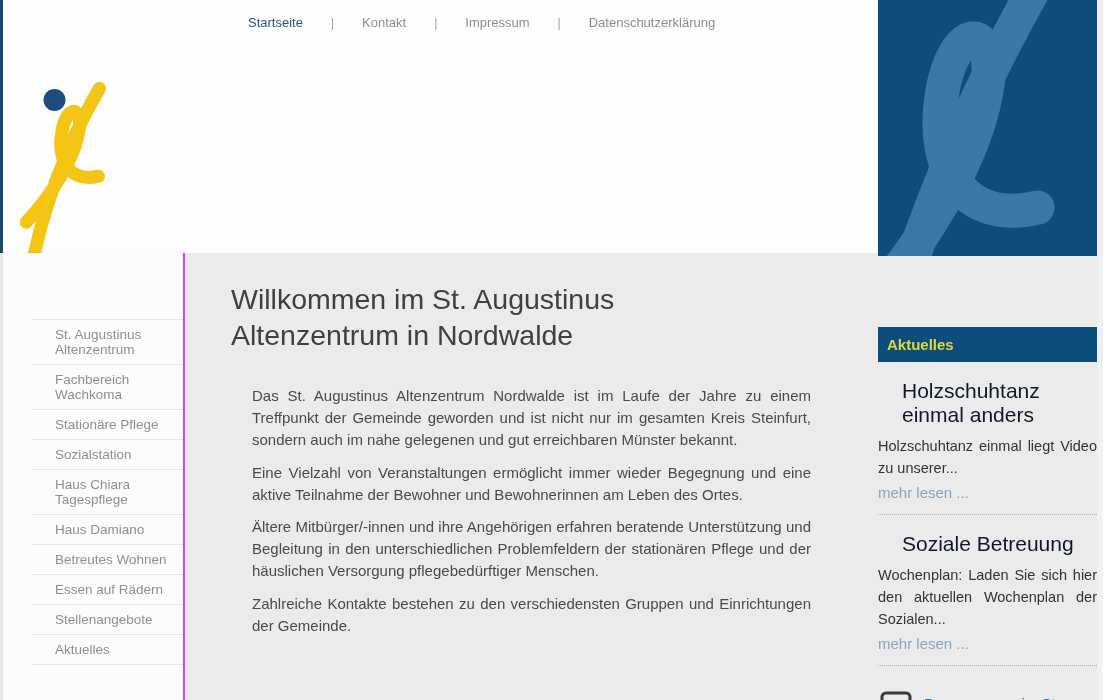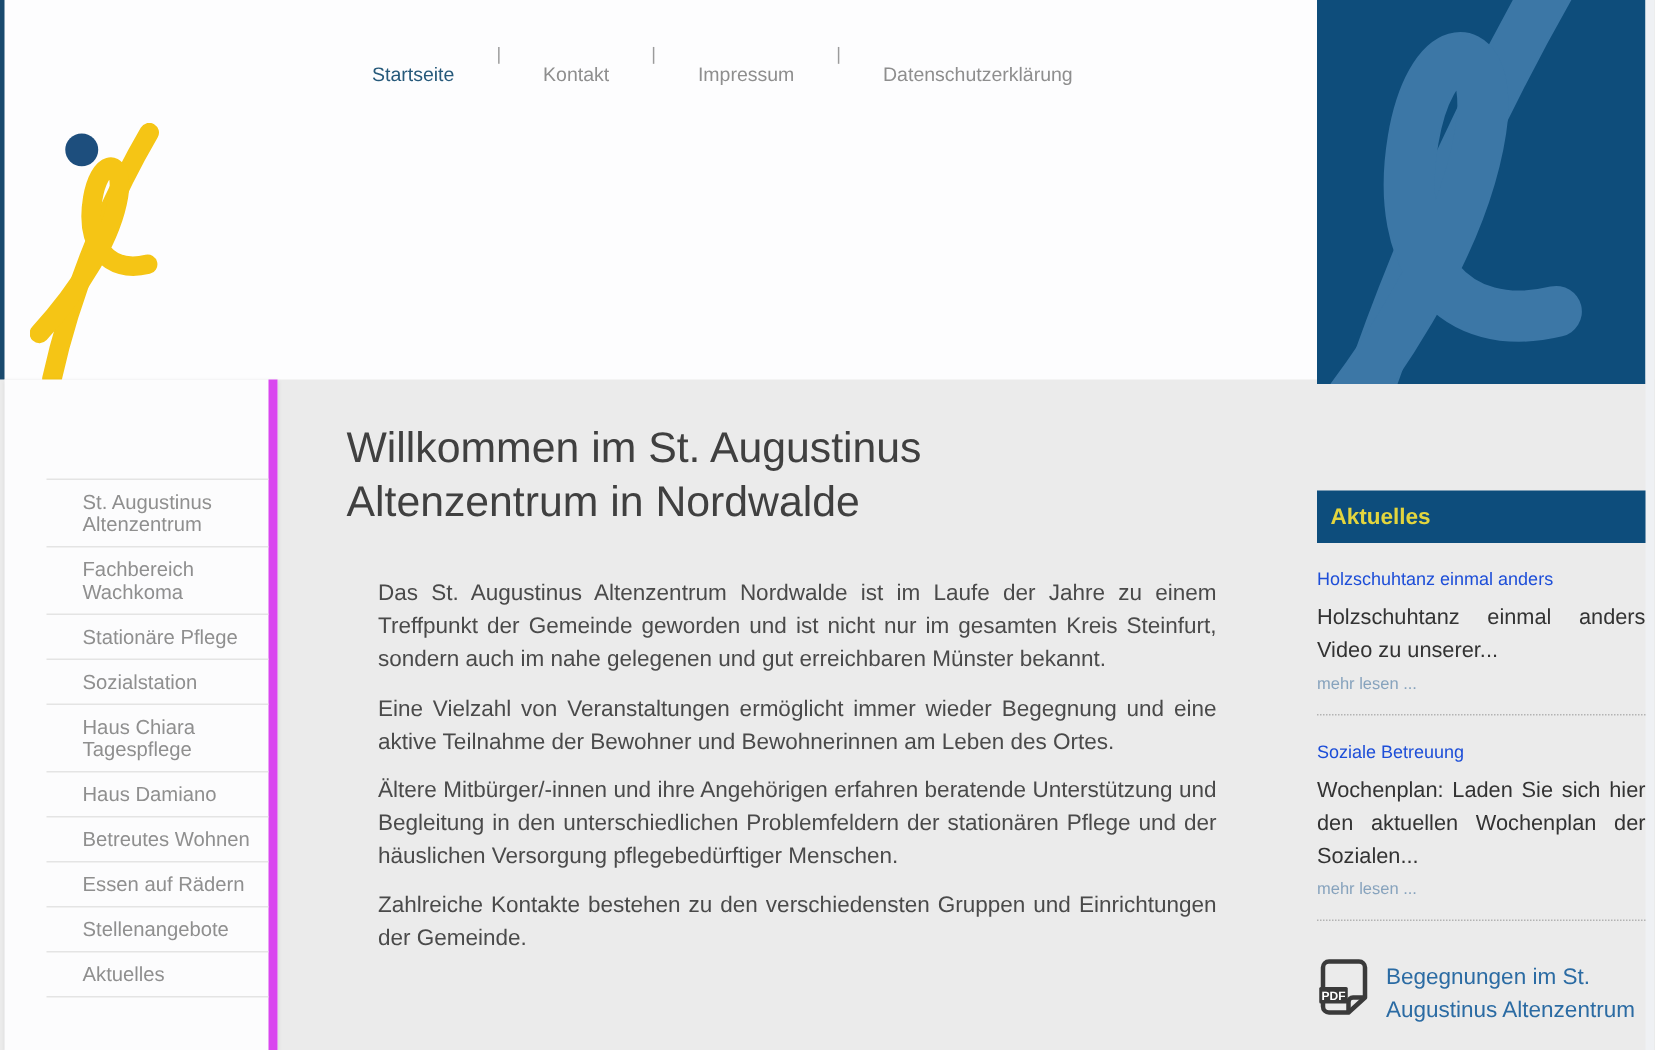--- a/index.html
+++ b/index.html
@@ -6,55 +6,55 @@
   html,body { width:1103px; height:700px; overflow:hidden; }
   body { font-family:"Liberation Sans", sans-serif; background:#ebebeb; position:relative; }
 
   .page { position:absolute; inset:0; width:1103px; height:700px; background:#ebebeb; overflow:hidden; }
 
   
   .header { position:absolute; left:0; top:0; width:1103px; height:253px; background:#fdfdfe; }
   .header-left-edge { position:absolute; left:0; top:0; width:3px; height:253px; background:#1a4a6e; }
 
   .topnav { position:absolute; left:248px; top:15px; display:flex; align-items:center; column-gap:28px; font-size:13px; }
-  .topnav .nav-item { color:#8e8e8e; text-decoration:none; cursor:pointer;margin-top:27px; }
+  .topnav .nav-item { color:#8e8e8e; text-decoration:none; cursor:pointer; }
   .topnav .nav-item.active { color:#26597a; }
   .topnav .nav-sep { color:#9b9b9b; font-size:12px; }
 
   
   .logo { position:absolute; left:20px; top:82px; width:240px; height:178px; }
   .logo svg { position:absolute; left:0; top:0; }
   .logo-text { position:absolute; left:36px; top:110px; font-size:19.5px; line-height:27.5px; letter-spacing:0.2px; }
   .logo-line1 { color:#1c4a72; }
   .logo-line2, .logo-line3 { color:#8f8f8f; }
 
   
   .banner { position:absolute; left:878px; top:0; width:219px; height:256px; background:#0e4d7b; overflow:hidden; }
   .banner svg { position:absolute; left:-45px; top:-38px; }
   .right-edge-strip { position:absolute; left:1097px; top:0; width:6px; height:700px; background:#eff1f4; }
 
   
   .sidebar { position:absolute; left:3px; top:253px; width:182px; height:447px; background:#fcfcfd;
-             border-right:6px solid #d946ef; box-shadow:0 1px 3px rgba(0,0,0,.10);padding-left:28px; }
+             border-right:2px solid #d946ef; box-shadow:0 1px 3px rgba(0,0,0,.10);padding-left:28px; }
   .menu { list-style:none; margin-top:66px; }
   .menu li { padding:7px 8px 7px 24px; font-size:13.5px; color:#8f8f8f; border-top:1px solid #e4e4e4; cursor:pointer; }
   .menu li:last-child { border-bottom:1px solid #e4e4e4; }
 
   
   .main { position:absolute; left:231px; top:281px; width:580px; }
   .main h1 { font-size:28.5px; line-height:36px; font-weight:400; color:#404040; max-width:470px; margin-bottom:32px; }
   .main p { font-size:15px; line-height:22.2px; color:#4a4a4a; text-align:justify; margin-bottom:10px;margin-left:21px; }
 
   
   .aside { position:absolute; left:878px; top:327px; width:219px; }
   .aktuelles-bar { height:35px; line-height:35px; background:#0d4d7c; color:#e3d53e; font-size:15px; font-weight:bold; padding-left:9px; }
   .news { margin-top:17px; }
-  .news-title { font-size:12px; color:#1d4ed8; margin-bottom:8px; cursor:pointer; }
+  .news-title { font-size:21px; color:#0f172a; margin-bottom:8px; cursor:pointer;margin-left:24px; }
   .news-body { font-size:14.5px; line-height:22px; color:#333; text-align:justify; }
-  .more-link { display:inline-block; font-size:11px; color:#87a3bd; margin-top:5px; cursor:pointer; }
+  .more-link { display:inline-block; font-size:15px; color:#87a3bd; margin-top:5px; cursor:pointer; }
   .dotted-sep { border:none; border-top:1px dotted #b3b3b3; margin:12px 0 2px 0; }
   .pdf-list { margin-top:24px; }
   .pdf-item { display:flex; align-items:flex-start; gap:10px; margin-bottom:25px; cursor:pointer; }
   .pdf-item svg { flex:0 0 auto; }
   .pdf-label { font-size:15px; line-height:21.5px; color:#2b6ba3; padding-top:3px; }
 </style>
 </head>
 <body>
 
 <div class="page">
@@ -110,21 +110,21 @@
     <p>Eine Vielzahl von Veranstaltungen ermöglicht immer wieder Begegnung und eine aktive Teilnahme der Bewohner und Bewohnerinnen am Leben des Ortes.</p>
     <p>Ältere Mitbürger/-innen und ihre Angehörigen erfahren beratende Unterstützung und Begleitung in den unterschiedlichen Problemfeldern der stationären Pflege und der häuslichen Versorgung pflegebedürftiger Menschen.</p>
     <p>Zahlreiche Kontakte bestehen zu den verschiedensten Gruppen und Einrichtungen der Gemeinde.</p>
   </main>
 
   <aside class="aside">
     <div class="aktuelles-bar">Aktuelles</div>
 
     <div class="news">
       <div class="news-title">Holzschuhtanz einmal anders</div>
-      <div class="news-body">Holzschuhtanz einmal anders Video zu unserer...</div>
+      <div class="news-body">Holzschuhtanz einmal liegt Video zu unserer...</div>
       <a class="more-link">mehr lesen ...</a>
       <hr class="dotted-sep">
     </div>
 
     <div class="news">
       <div class="news-title">Soziale Betreuung</div>
       <div class="news-body">Wochenplan: Laden Sie sich hier den aktuellen Wochenplan der Sozialen...</div>
       <a class="more-link">mehr lesen ...</a>
       <hr class="dotted-sep">
     </div>

